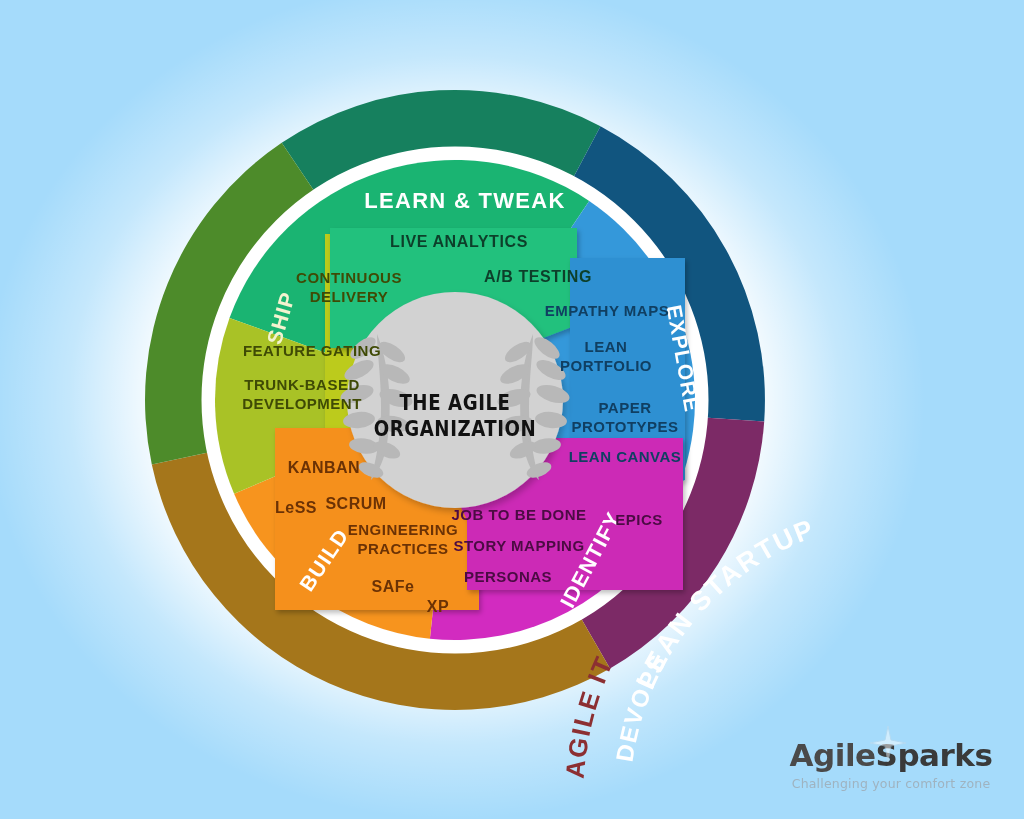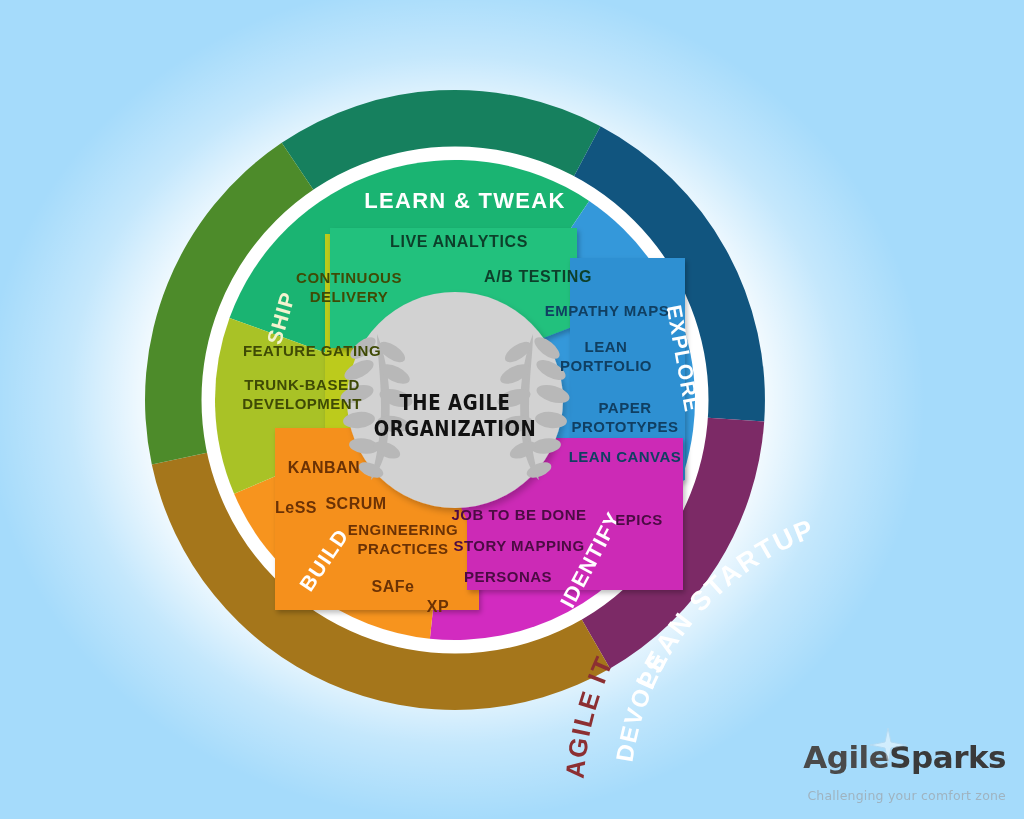--- a/index.html
+++ b/index.html
@@ -17,30 +17,30 @@
        rgba(255,255,255,0.85) 66%,
        rgba(255,255,255,0.35) 82%,
        rgba(255,255,255,0.0) 100%);
     pointer-events:none;
   }
   #wheel{position:absolute;left:0;top:0;width:1024px;height:819px;}
   #wheel svg{display:block;}
 
   
   #logo{
-    position:absolute;right:18px;bottom:16px;width:230px;text-align:right;
+    position:absolute;right:18px;bottom:28px;width:230px;text-align:center;
   }
   #logo .brand{
     font-size:31px;font-weight:bold;letter-spacing:-0.5px;
     font-family:"DejaVu Sans", sans-serif;
     color:#4a4a4a;line-height:1;
   }
   #logo .brand .sp{color:#3a3a3a;}
   #logo .tag{
-    font-size:12.5px;color:#9fb3c0;margin-top:15px;letter-spacing:0.2px;
+    font-size:12.5px;color:#9fb3c0;margin-top:5px;letter-spacing:0.2px;
     font-family:"DejaVu Sans", sans-serif;
   }
   #logo .spark{
     position:absolute;right:96px;top:-16px;width:44px;height:40px;opacity:.55;
   }
 </style>
 </head>
 <body>
 
 <div id="glow"></div>

